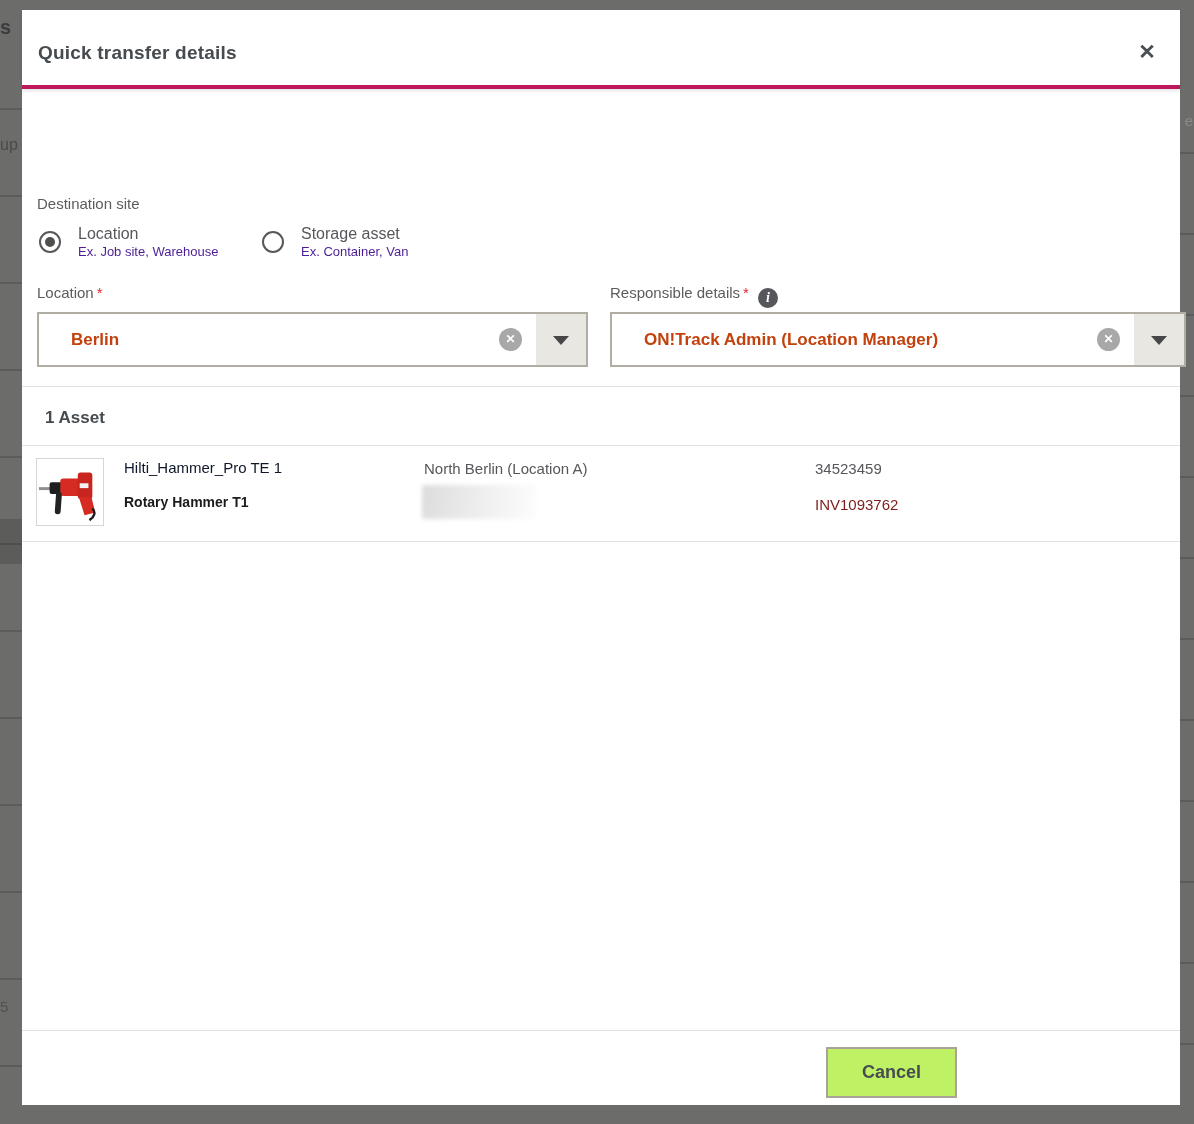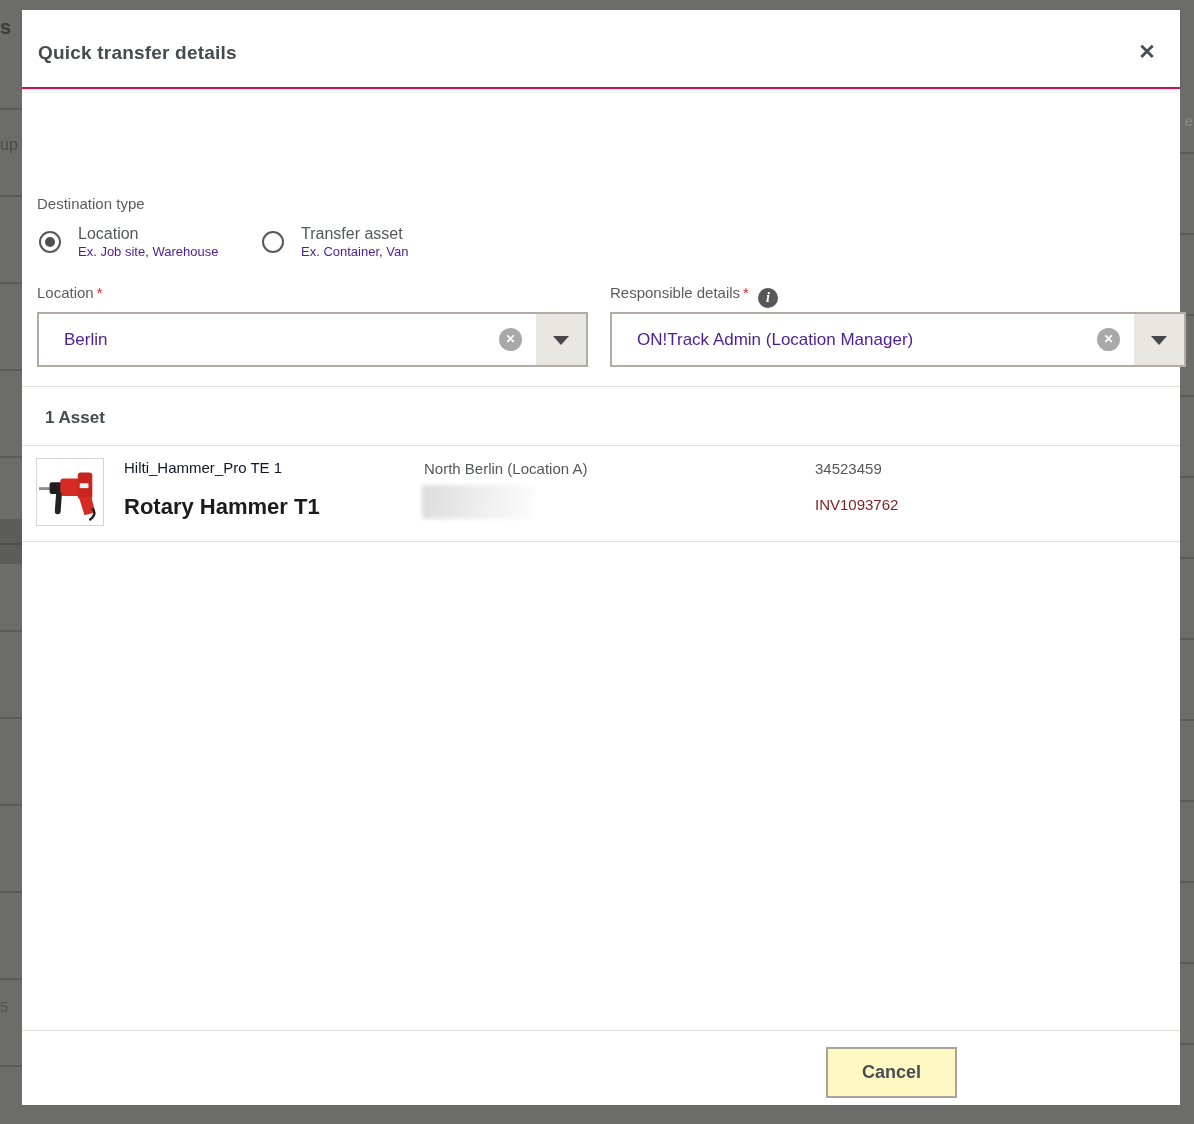--- a/index.html
+++ b/index.html
@@ -21,21 +21,21 @@
   .frag-s  { left:0; top:16px;  font-size:20px; font-weight:700; color:#3c3c3e; }
   .frag-up { left:0; top:136px; font-size:16px; color:#4b4b4a; }
   .frag-5  { left:0; top:998px; font-size:15px; color:#515150; }
   .frag-e  { right:1px; top:112px; font-size:15px; color:#8a8a88; }
 
   
   .modal { position:absolute; left:22px; top:10px; width:1158px; height:1095px; background:#ffffff; }
 
   .modal-header {
     position:relative; height:79px; background:#ffffff;
-    border-bottom:2px solid #be185d; box-shadow:0 2px 3px rgba(0,0,0,0.10);
+    border-bottom:4px solid #be185d; box-shadow:0 2px 3px rgba(0,0,0,0.10);
     z-index:2;
   }
   .modal-title {
     position:absolute; left:16px; top:32px;
     font-size:19px; font-weight:700; color:#464b50; letter-spacing:0.2px;
   }
   .close-btn {
     position:absolute; right:20px; top:29px; width:26px; height:26px;
     font-size:21px; font-weight:700; color:#4a4f55; line-height:26px; text-align:center; cursor:pointer;
     background:none; border:none;
@@ -77,22 +77,22 @@
 
   .combo {
     position:absolute; top:223px; height:55px; background:#fff;
     border:2px solid #b2ada3;
   }
   .combo-location { left:15px; width:551px; }
   .combo-employee { left:588px; width:576px; }
   .combo-value {
     position:absolute; left:0; top:0; height:51px; width:100%;
     border:none; outline:none; background:transparent;
-    padding:0 110px 0 25px; font-family:"Liberation Sans", sans-serif;
-    font-size:17px; font-weight:400; color:#4c1d95;
+    padding:0 110px 0 32px; font-family:"Liberation Sans", sans-serif;
+    font-size:17px; font-weight:700; color:#c2410c;
   }
   .clear-btn {
     position:absolute; right:64px; top:14px; width:23px; height:23px; border-radius:50%;
     background:#a8a8a8; color:#ffffff; font-size:12px; font-weight:700;
     text-align:center; line-height:23px; border:none; cursor:pointer;
   }
   .dd-btn {
     position:absolute; right:0; top:0; width:50px; height:51px;
     background:#e9e7e2; border:none; cursor:pointer;
   }
@@ -109,35 +109,35 @@
 
   .assets-header { position:absolute; left:15px; top:319px; font-size:17px; font-weight:700; color:#464b50;margin-left:8px; }
 
   
   .asset-row { position:absolute; left:0; top:356px; width:100%; height:96px; }
   .asset-thumb {
     position:absolute; left:14px; top:13px; width:68px; height:68px;
     border:1px solid #d8d6d3; background:#fff;
   }
   .asset-name { position:absolute; left:102px; top:14px; font-size:15px; color:#0f172a; text-decoration:none; cursor:pointer; }
-  .asset-model { position:absolute; left:102px; top:49px; font-size:22px; font-weight:700; color:#1b1b1b; }
+  .asset-model { position:absolute; left:102px; top:49px; font-size:14px; font-weight:700; color:#1b1b1b; }
   .asset-loc { position:absolute; left:402px; top:15px; font-size:15px; color:#55575a; }
   .asset-blur {
     position:absolute; left:400px; top:40px; width:114px; height:34px;
     background:linear-gradient(100deg,#dcdcdc 0%, #ececec 45%, #f7f7f7 80%, #fdfdfd 100%);
     filter:blur(2px); border-radius:2px;
   }
   .asset-serial { position:absolute; left:793px; top:15px; font-size:15px; color:#55575a; }
   .asset-inv    { position:absolute; left:793px; top:51px; font-size:15px; color:#7f1d1d; }
 
   
   .modal-footer { position:absolute; left:0; bottom:0; width:100%; height:75px; border-top:1px solid #e4e2df; background:#fff; }
   .btn-cancel {
     position:absolute; right:223px; top:16px; height:51px; width:131px;
-    background:#fef9c3; border:2px solid #a9a399; color:#474c52;
+    background:#bef264; border:2px solid #a9a399; color:#474c52;
     font-family:"Liberation Sans", sans-serif; font-size:18px; font-weight:700; cursor:pointer;
   }
   .btn-transfer {
     position:absolute; right:15px; top:16px; height:51px; width:189px;
     background:#c9252d; border:none; color:#ffffff;
     font-family:"Liberation Sans", sans-serif; font-size:18px; font-weight:700; cursor:pointer;
   }
 </style>
 </head>
 <body>
@@ -154,36 +154,36 @@
 
 <div class="modal">
 
   <div class="modal-header">
     <div class="modal-title">Quick transfer details</div>
     <button class="close-btn">✕</button>
   </div>
 
   <div class="modal-body">
 
-    <div class="section-label">Destination type</div>
+    <div class="section-label">Destination site</div>
 
     <div class="radio-option radio-opt-1 selected">
       <span class="radio-circle">
           <span class="radio-dot"></span>
         </span>
       <div class="radio-texts">
         <div class="radio-label">Location</div>
         <div class="radio-hint">Ex. Job site, Warehouse</div>
       </div>
     </div>
 
     <div class="radio-option radio-opt-2">
       <span class="radio-circle"></span>
       <div class="radio-texts">
-        <div class="radio-label">Transfer asset</div>
+        <div class="radio-label">Storage asset</div>
         <div class="radio-hint">Ex. Container, Van</div>
       </div>
     </div>
 
 
     <div class="field-label label-location">
       <span>Location</span><span class="req-mark">*</span>
     </div>
 
     <div class="field-label label-employee">

